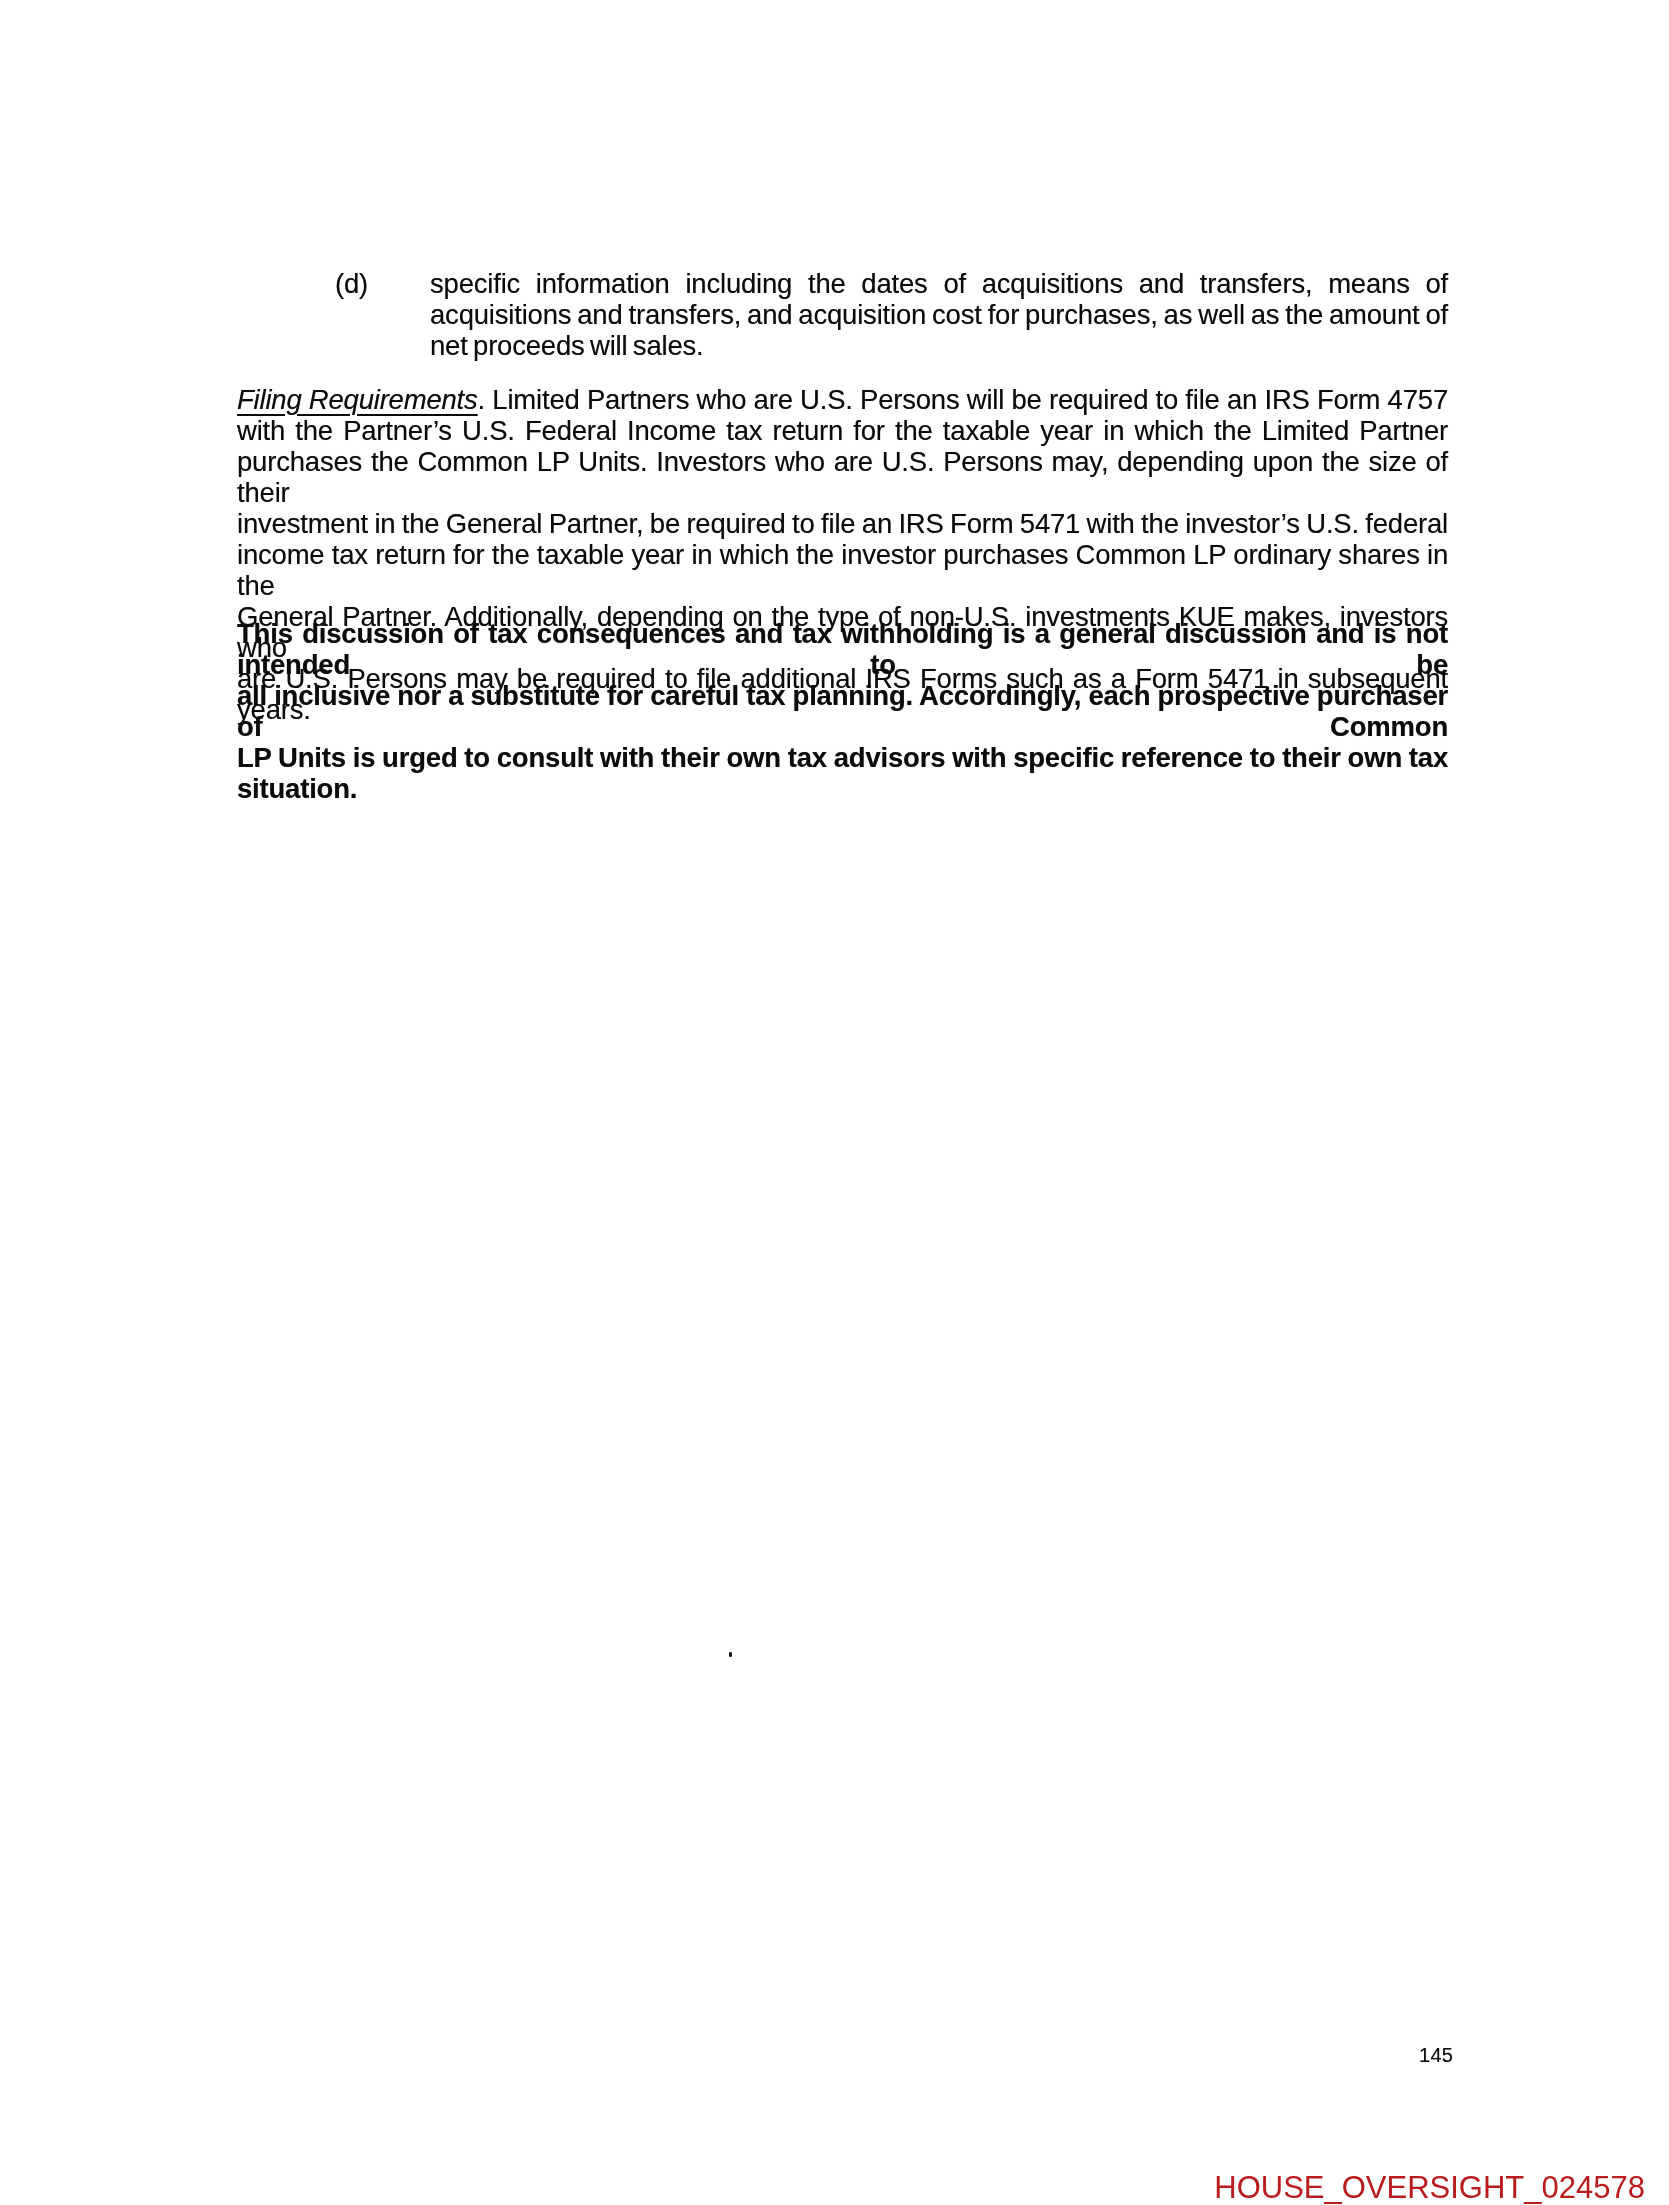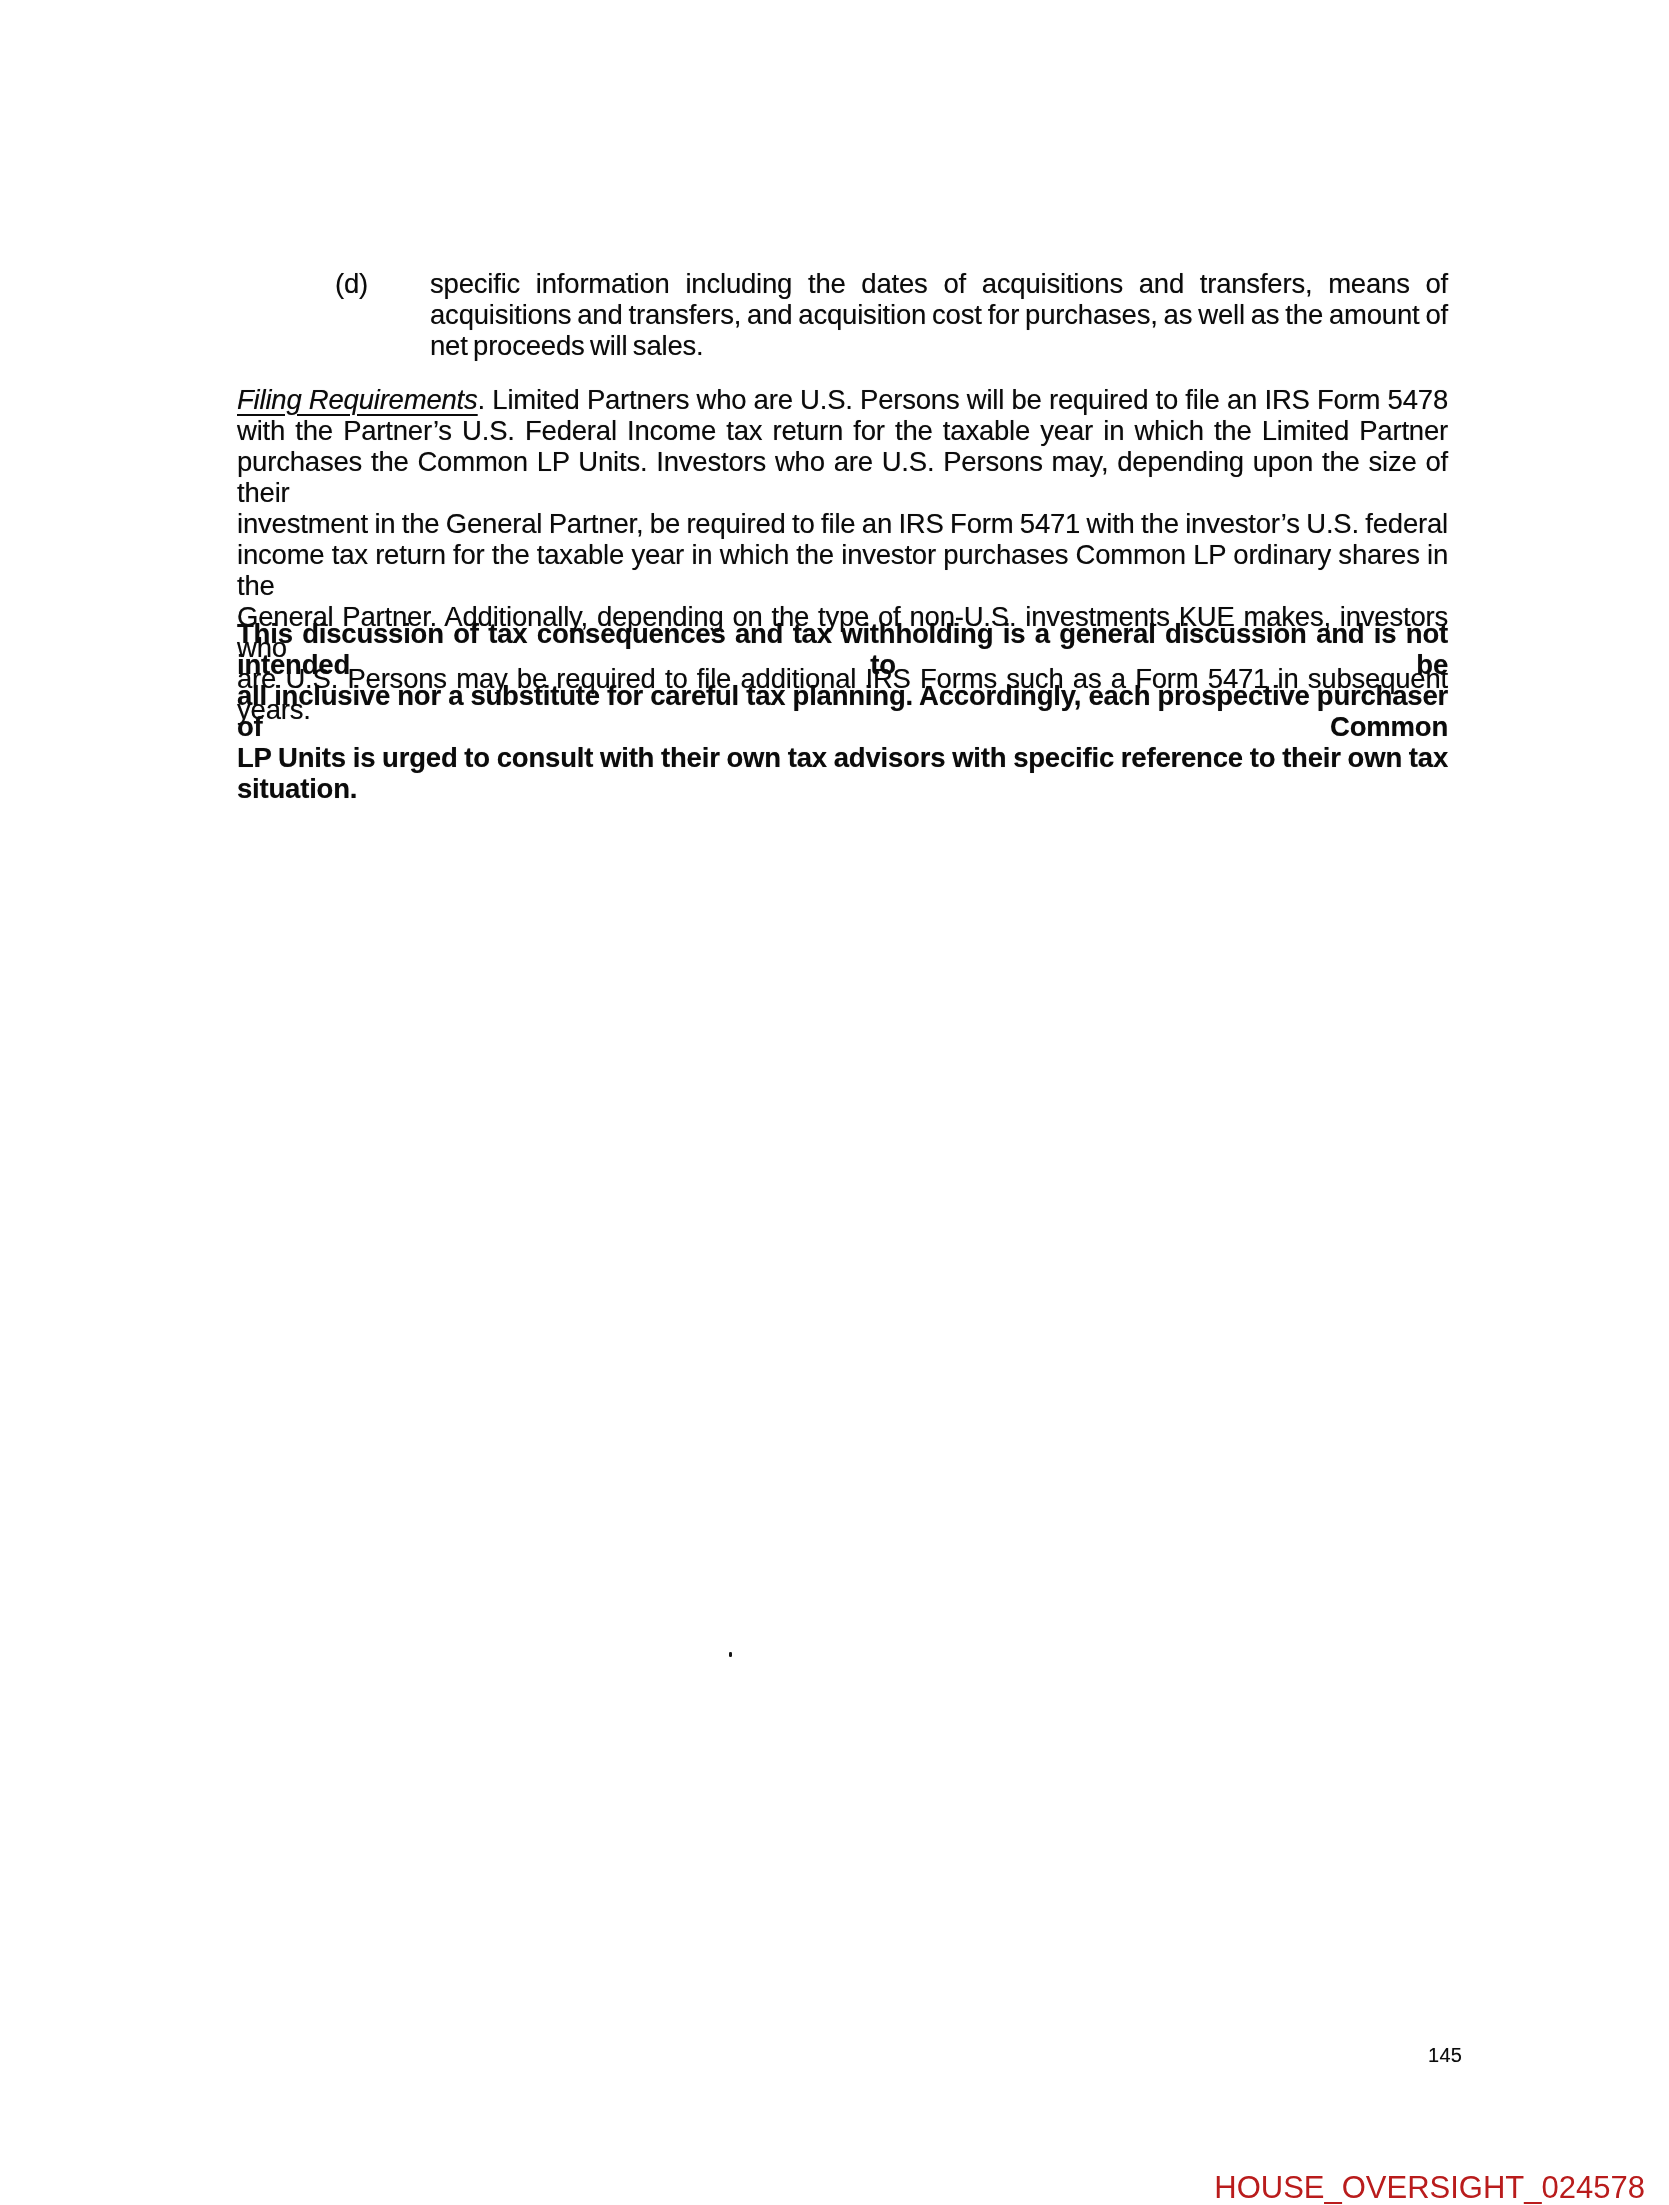--- a/index.html
+++ b/index.html
@@ -41,42 +41,41 @@
     left: 729px; top: 1652px;
     width: 2.6px; height: 4.6px;
     background: #161616;
     border-radius: 1.3px;
   }
   #page-number {
     left: 1419px; top: 2045px;
     font-size: 20px; line-height: 20px;
     letter-spacing: 0.3px;
     text-shadow: 0 0 0.7px rgba(0,0,0,0.4);
-    margin-left: 9px;
   }
   #bates {
     right: 24px; top: 2172px;
     font-size: 31px; line-height: 31px;
     white-space: nowrap;
     color: #b91c1c;
   }
 </style>
 </head>
 <body>
 
 <div class="abs body-text" id="para-d-label">(d)</div>
 
 <div class="abs body-text" id="para-d-body">
   <div class="tline">specific information including the dates of acquisitions and transfers, means of</div>
   <div class="tline">acquisitions and transfers, and acquisition cost for purchases, as well as the amount of</div>
   <div class="tline last">net proceeds will sales.</div>
 </div>
 
 <div class="abs body-text" id="para-filing">
-  <div class="tline"><span class="filing-lead">Filing Requirements</span><span>.</span> <span>Limited Partners who are U.S. Persons will be required to file an IRS Form 5478</span></div>
+  <div class="tline"><span class="filing-lead">Filing Requirements</span><span>.</span> <span>Limited Partners who are U.S. Persons will be required to file an IRS Form 4757</span></div>
   <div class="tline">with the Partner’s U.S. Federal Income tax return for the taxable year in which the Limited Partner</div>
   <div class="tline">purchases the Common LP Units.  Investors who are U.S. Persons may, depending upon the size of their</div>
   <div class="tline">investment in the General Partner, be required to file an IRS Form 5471 with the investor’s U.S. federal</div>
   <div class="tline">income tax return for the taxable year in which the investor purchases Common LP ordinary shares in the</div>
   <div class="tline">General Partner.  Additionally, depending on the type of non-U.S. investments KUE makes, investors who</div>
   <div class="tline">are U.S. Persons may be required to file additional IRS Forms such as a Form 5471 in subsequent years.</div>
 </div>
 
 <div class="abs body-text" id="para-closing">
   <div class="tline">This discussion of tax consequences and tax withholding is a general discussion and is not intended to be</div>

